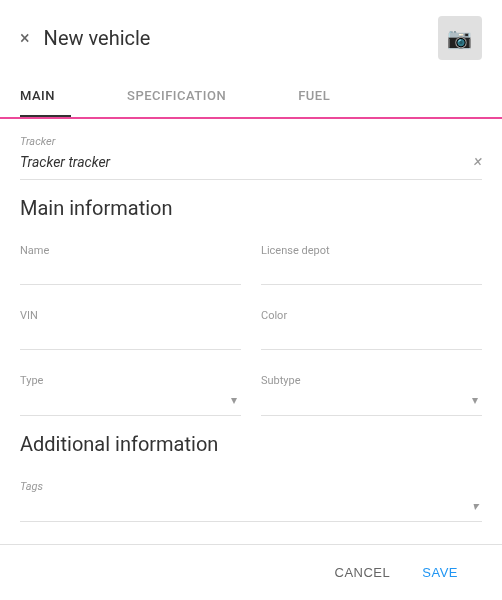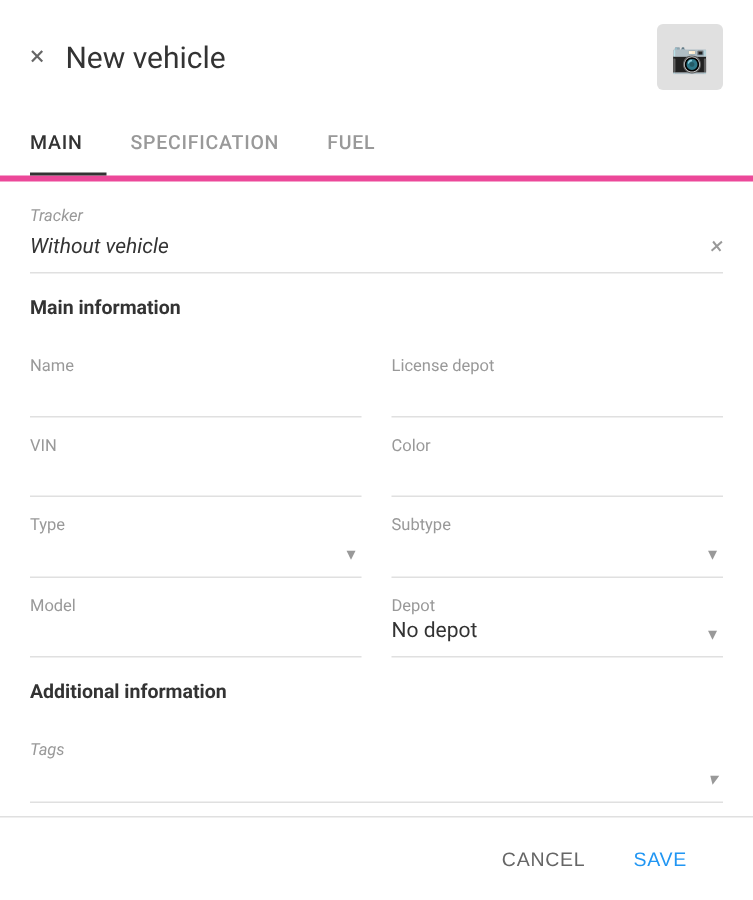--- a/index.html
+++ b/index.html
@@ -51,22 +51,23 @@
       border-radius: 4px;
       display: flex;
       align-items: center;
       justify-content: center;
       cursor: pointer;
       color: #777;
       font-size: 20px;
     }
     .tabs {
       display: flex;
-      border-bottom: 4px solid #ec4899;
+      border-bottom: 2px solid #ec4899;
       padding: 0 20px;
+      gap: 40px;
     }
     .tab {
       padding: 12px 16px;
       font-size: 13px;
       font-weight: 500;
       color: #999;
       cursor: pointer;
       border-bottom: 2px solid transparent;
       letter-spacing: 0.5px;
     }
@@ -100,29 +101,29 @@
     .tracker-value {
       font-size: 14px;
       color: #333;
     }
     .tracker-clear {
       color: #999;
       cursor: pointer;
       font-size: 16px;
     }
     .section-title {
-      font-size: 13px;
-      font-weight: 700;
+      font-size: 20px;
+      font-weight: 400;
       color: #333;
       margin: 16px 0 16px 0;
     }
     .form-row {
       display: flex;
       gap: 20px;
-      margin-bottom: 4px;
+      margin-bottom: 16px;
     }
     .form-field {
       flex: 1;
       padding: 8px 0 6px 0;
       border-bottom: 1px solid #e0e0e0;
       position: relative;
     }
     .form-field .field-label {
       font-size: 11px;
       color: #999;
@@ -209,21 +210,21 @@
     <div class="tab active">MAIN</div>
     <div class="tab">SPECIFICATION</div>
     <div class="tab">FUEL</div>
   </div>
 
   <div class="content">
 
     <div class="tracker-section">
       <div class="field-label">Tracker</div>
       <div class="tracker-row">
-        <span class="tracker-value">Without vehicle</span>
+        <span class="tracker-value">Tracker tracker</span>
         <span class="tracker-clear">×</span>
       </div>
     </div>
 
     <div class="section-title">Main information</div>
 
     <div class="form-row">
       <div class="form-field">
         <div class="field-label">Name</div>
         <input type="text" style="">
@@ -249,30 +250,20 @@
       <div class="form-field with-arrow">
         <div class="field-label">Type</div>
         <div class="form-field-value"></div>
       </div>
       <div class="form-field with-arrow">
         <div class="field-label">Subtype</div>
         <div class="form-field-value"></div>
       </div>
     </div>
 
-    <div class="form-row">
-      <div class="form-field">
-        <div class="field-label">Model</div>
-        <input type="text" style="">
-      </div>
-      <div class="form-field with-arrow">
-        <div class="field-label">Depot</div>
-        <div class="depot-value">No depot</div>
-      </div>
-    </div>
 
     <div class="additional-section">
       <div class="section-title">Additional information</div>
 
       <div class="form-row">
         <div class="form-field with-arrow full-width" style="flex:1;">
           <div class="field-label">Tags</div>
           <div class="form-field-value"></div>
         </div>
       </div>

